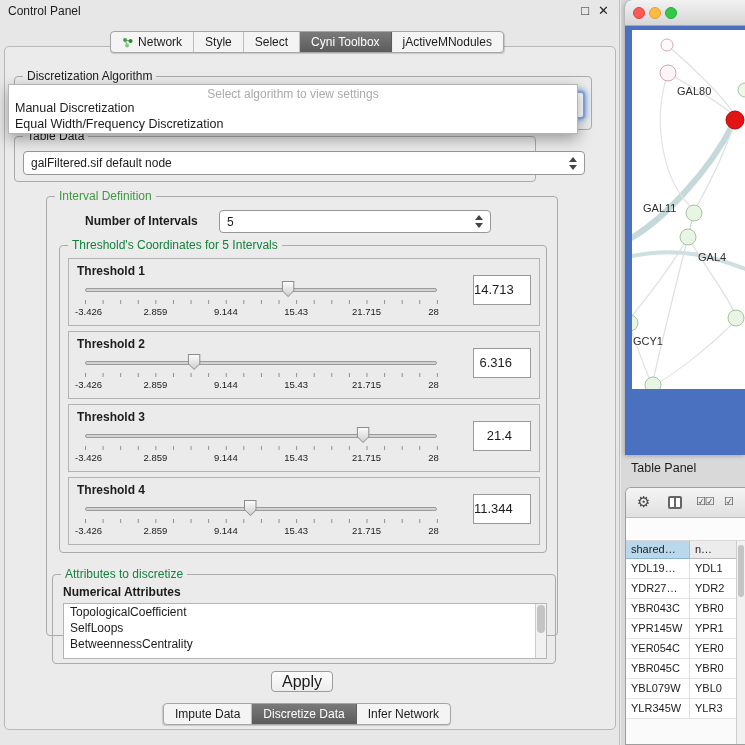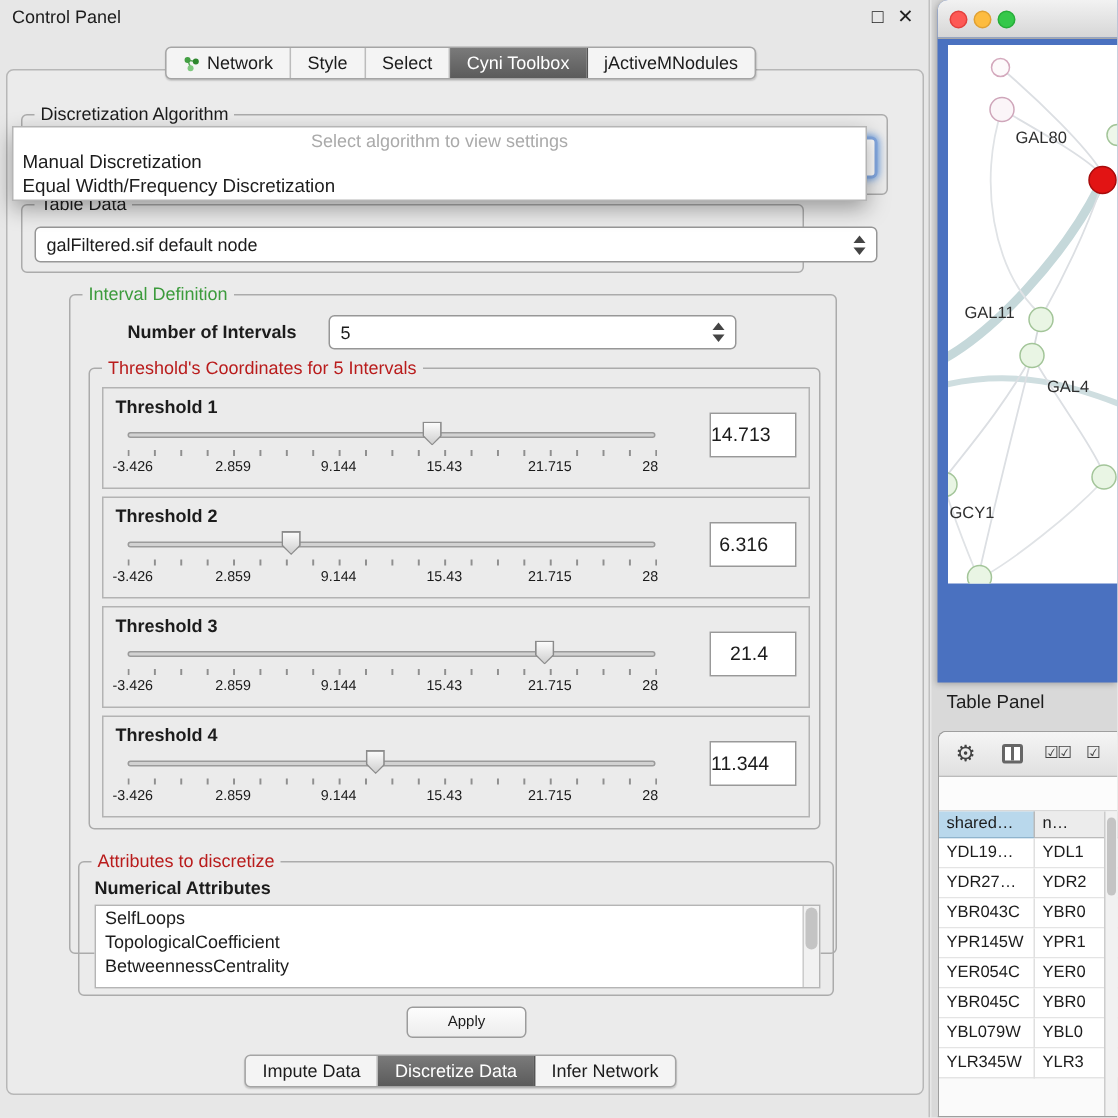--- a/index.html
+++ b/index.html
@@ -17,21 +17,21 @@
 .seg-tabs{position:absolute;display:flex;background:#f4f4f4;border:1px solid #a5a5a5;border-radius:4px;overflow:hidden;box-shadow:0 1px 1px rgba(0,0,0,.15);z-index:10}
 .seg{display:flex;align-items:center;gap:5px;padding:3px 11px;font-size:12px;border-right:1px solid #bcbcbc;white-space:nowrap;cursor:default}
 .seg:last-child{border-right:none}
 .seg.selected{background:linear-gradient(#7a7a7a,#5b5b5b);color:#fff;border-right-color:#555}
 #top-tabs{top:31px;left:307px;transform:translateX(-50%)}
 #bottom-tabs{top:703px;left:307px;transform:translateX(-50%);z-index:10}
 
 .group{position:absolute;border:1px solid #ababab;border-radius:4px}
 .group-title{position:absolute;top:-8px;left:8px;background:#ebebeb;padding:0 4px;font-size:12px;white-space:nowrap}
 .t-green{color:#3c9b3c}
-.t-blue{color:#b91c1c}
+.t-blue{color:#15803d}
 
 .combo{position:absolute;display:flex;align-items:center;background:#fff;border:1px solid #979797;border-radius:4px;padding:0 7px;font-size:12px;cursor:default}
 .combo.focus{border:2px solid #84a9e2;box-shadow:0 0 5px 1px rgba(100,155,230,.9)}
 .stepper{margin-left:auto;display:flex;flex-direction:column;align-items:center;gap:3px}
 .tri-up{width:0;height:0;border-left:4px solid transparent;border-right:4px solid transparent;border-bottom:5px solid #444}
 .tri-down{width:0;height:0;border-left:4px solid transparent;border-right:4px solid transparent;border-top:5px solid #444}
 
 #algo-popup{position:absolute;left:8px;top:84px;width:570px;height:50px;background:#fff;border:1px solid #b5b5b5;box-shadow:0 5px 14px rgba(0,0,0,.35);z-index:40}
 #algo-popup .ph{position:absolute;top:2px;width:100%;text-align:center;color:#aaa;font-size:12px}
 .popup-item{position:absolute;left:6px;font-size:12.5px;white-space:nowrap;cursor:default}
@@ -50,21 +50,21 @@
 .p0{left:1%}.p20{left:20%}.p40{left:40%}.p60{left:60%}.p80{left:80%}.p100{left:99%}
 .val-box{position:absolute;left:404px;top:16px;width:58px;height:30px;background:#fff;border:1px solid #999;font-size:13px;text-align:right;line-height:28px;padding-right:18px}
 
 #attr-list{position:absolute;left:10px;top:28px;width:484px;height:56px;background:#fff;border:1px solid #b5b5b5;overflow:hidden}
 .attr-item{padding:1px 6px;font-size:12px;white-space:nowrap}
 .sb{position:absolute;background:#f1f1f1;border-left:1px solid #ccc}
 .sb-thumb{position:absolute;background:#c4c4c4;border-radius:4px}
 #attr-scroll{right:0;top:0;width:11px;height:100%}
 #attr-scroll .sb-thumb{left:1px;top:1px;width:8px;height:28px}
 
-#apply-btn{position:absolute;left:271px;top:671px;width:80px;height:21px;background:linear-gradient(#fdfdfd,#ededed);border:1px solid #9c9c9c;border-radius:4px;font-size:10px;text-align:center;line-height:19px;cursor:default}
+#apply-btn{position:absolute;left:271px;top:671px;width:62px;height:21px;background:linear-gradient(#fdfdfd,#ededed);border:1px solid #9c9c9c;border-radius:4px;font-size:16px;text-align:center;line-height:19px;cursor:default}
 
 #right-col{position:absolute;left:621px;top:0;width:124px;height:745px;background:#d9d9d9}
 #net-window{position:absolute;left:625px;top:0;width:120px;height:455px;background:#4a71c0;border-radius:7px 0 0 0;box-shadow:-1px 1px 4px rgba(0,0,0,.25)}
 #net-titlebar{position:absolute;left:0;top:0;width:100%;height:26px;background:linear-gradient(#f2f2f2,#d6d6d6);border-bottom:1px solid #a8a8a8;border-radius:7px 0 0 0}
 .traffic{position:absolute;top:7px;width:12px;height:12px;border-radius:50%;cursor:default}
 #tl-close{left:8px;background:#fd5955;border:1px solid #e2403c}
 #tl-min{left:24px;background:#fdbc40;border:1px solid #e0a133}
 #tl-zoom{left:40px;background:#35c84a;border:1px solid #27ad39}
 #net-canvas{position:absolute;left:7px;top:30px;width:113px;height:359px;background:#fff;overflow:hidden}
 #table-panel-label{position:absolute;left:631px;top:461px;font-size:12.5px}
@@ -239,22 +239,22 @@
         </div>
         <div class="val-box">11.344</div>
       </div>
     </div>
   </div>
 
   <div class="group" style="left:52px;top:574px;width:504px;height:90px">
     <span class="group-title t-blue">Attributes to discretize</span>
     <span style="position:absolute;left:10px;top:10px;font-weight:bold">Numerical Attributes</span>
     <div id="attr-list">
+      <div class="attr-item">TopologicalCoefficient</div>
       <div class="attr-item">SelfLoops</div>
-      <div class="attr-item">TopologicalCoefficient</div>
       <div class="attr-item">BetweennessCentrality</div>
       <div id="attr-scroll" class="sb">
           <div class="sb-thumb"></div>
         </div>
     </div>
   </div>
 
   <div id="apply-btn">Apply</div>
 
   <div id="bottom-tabs" class="seg-tabs">

